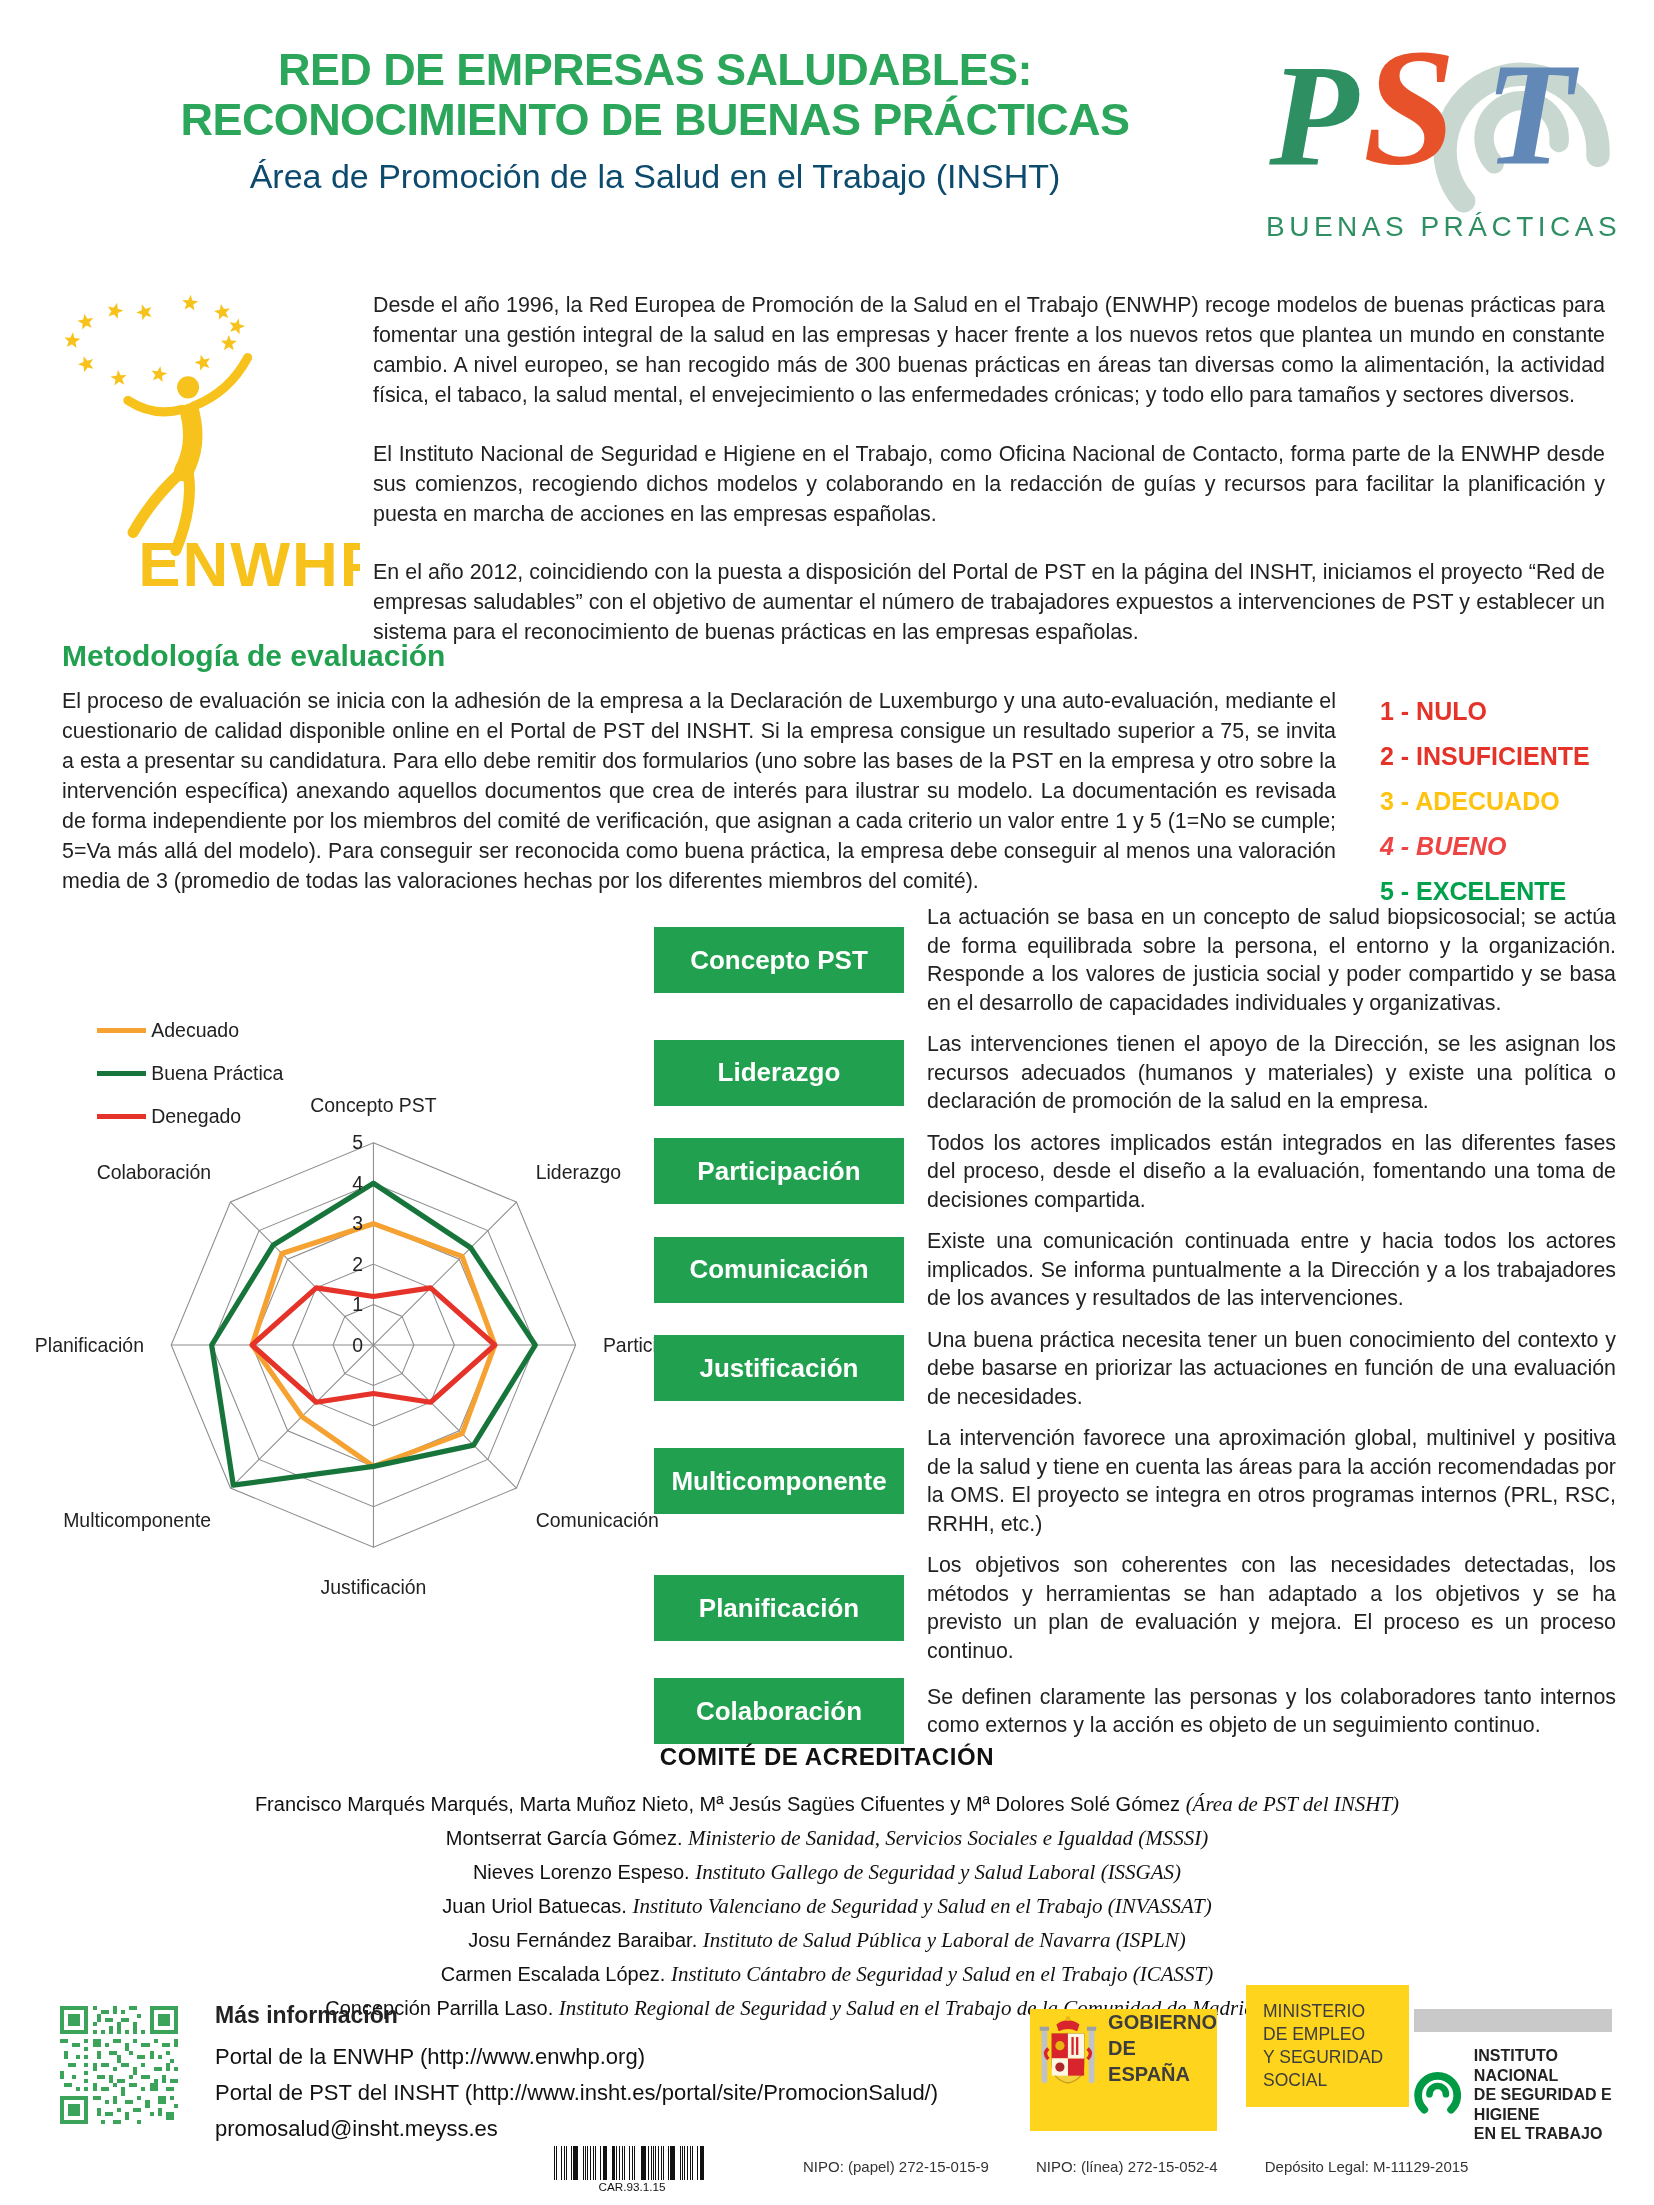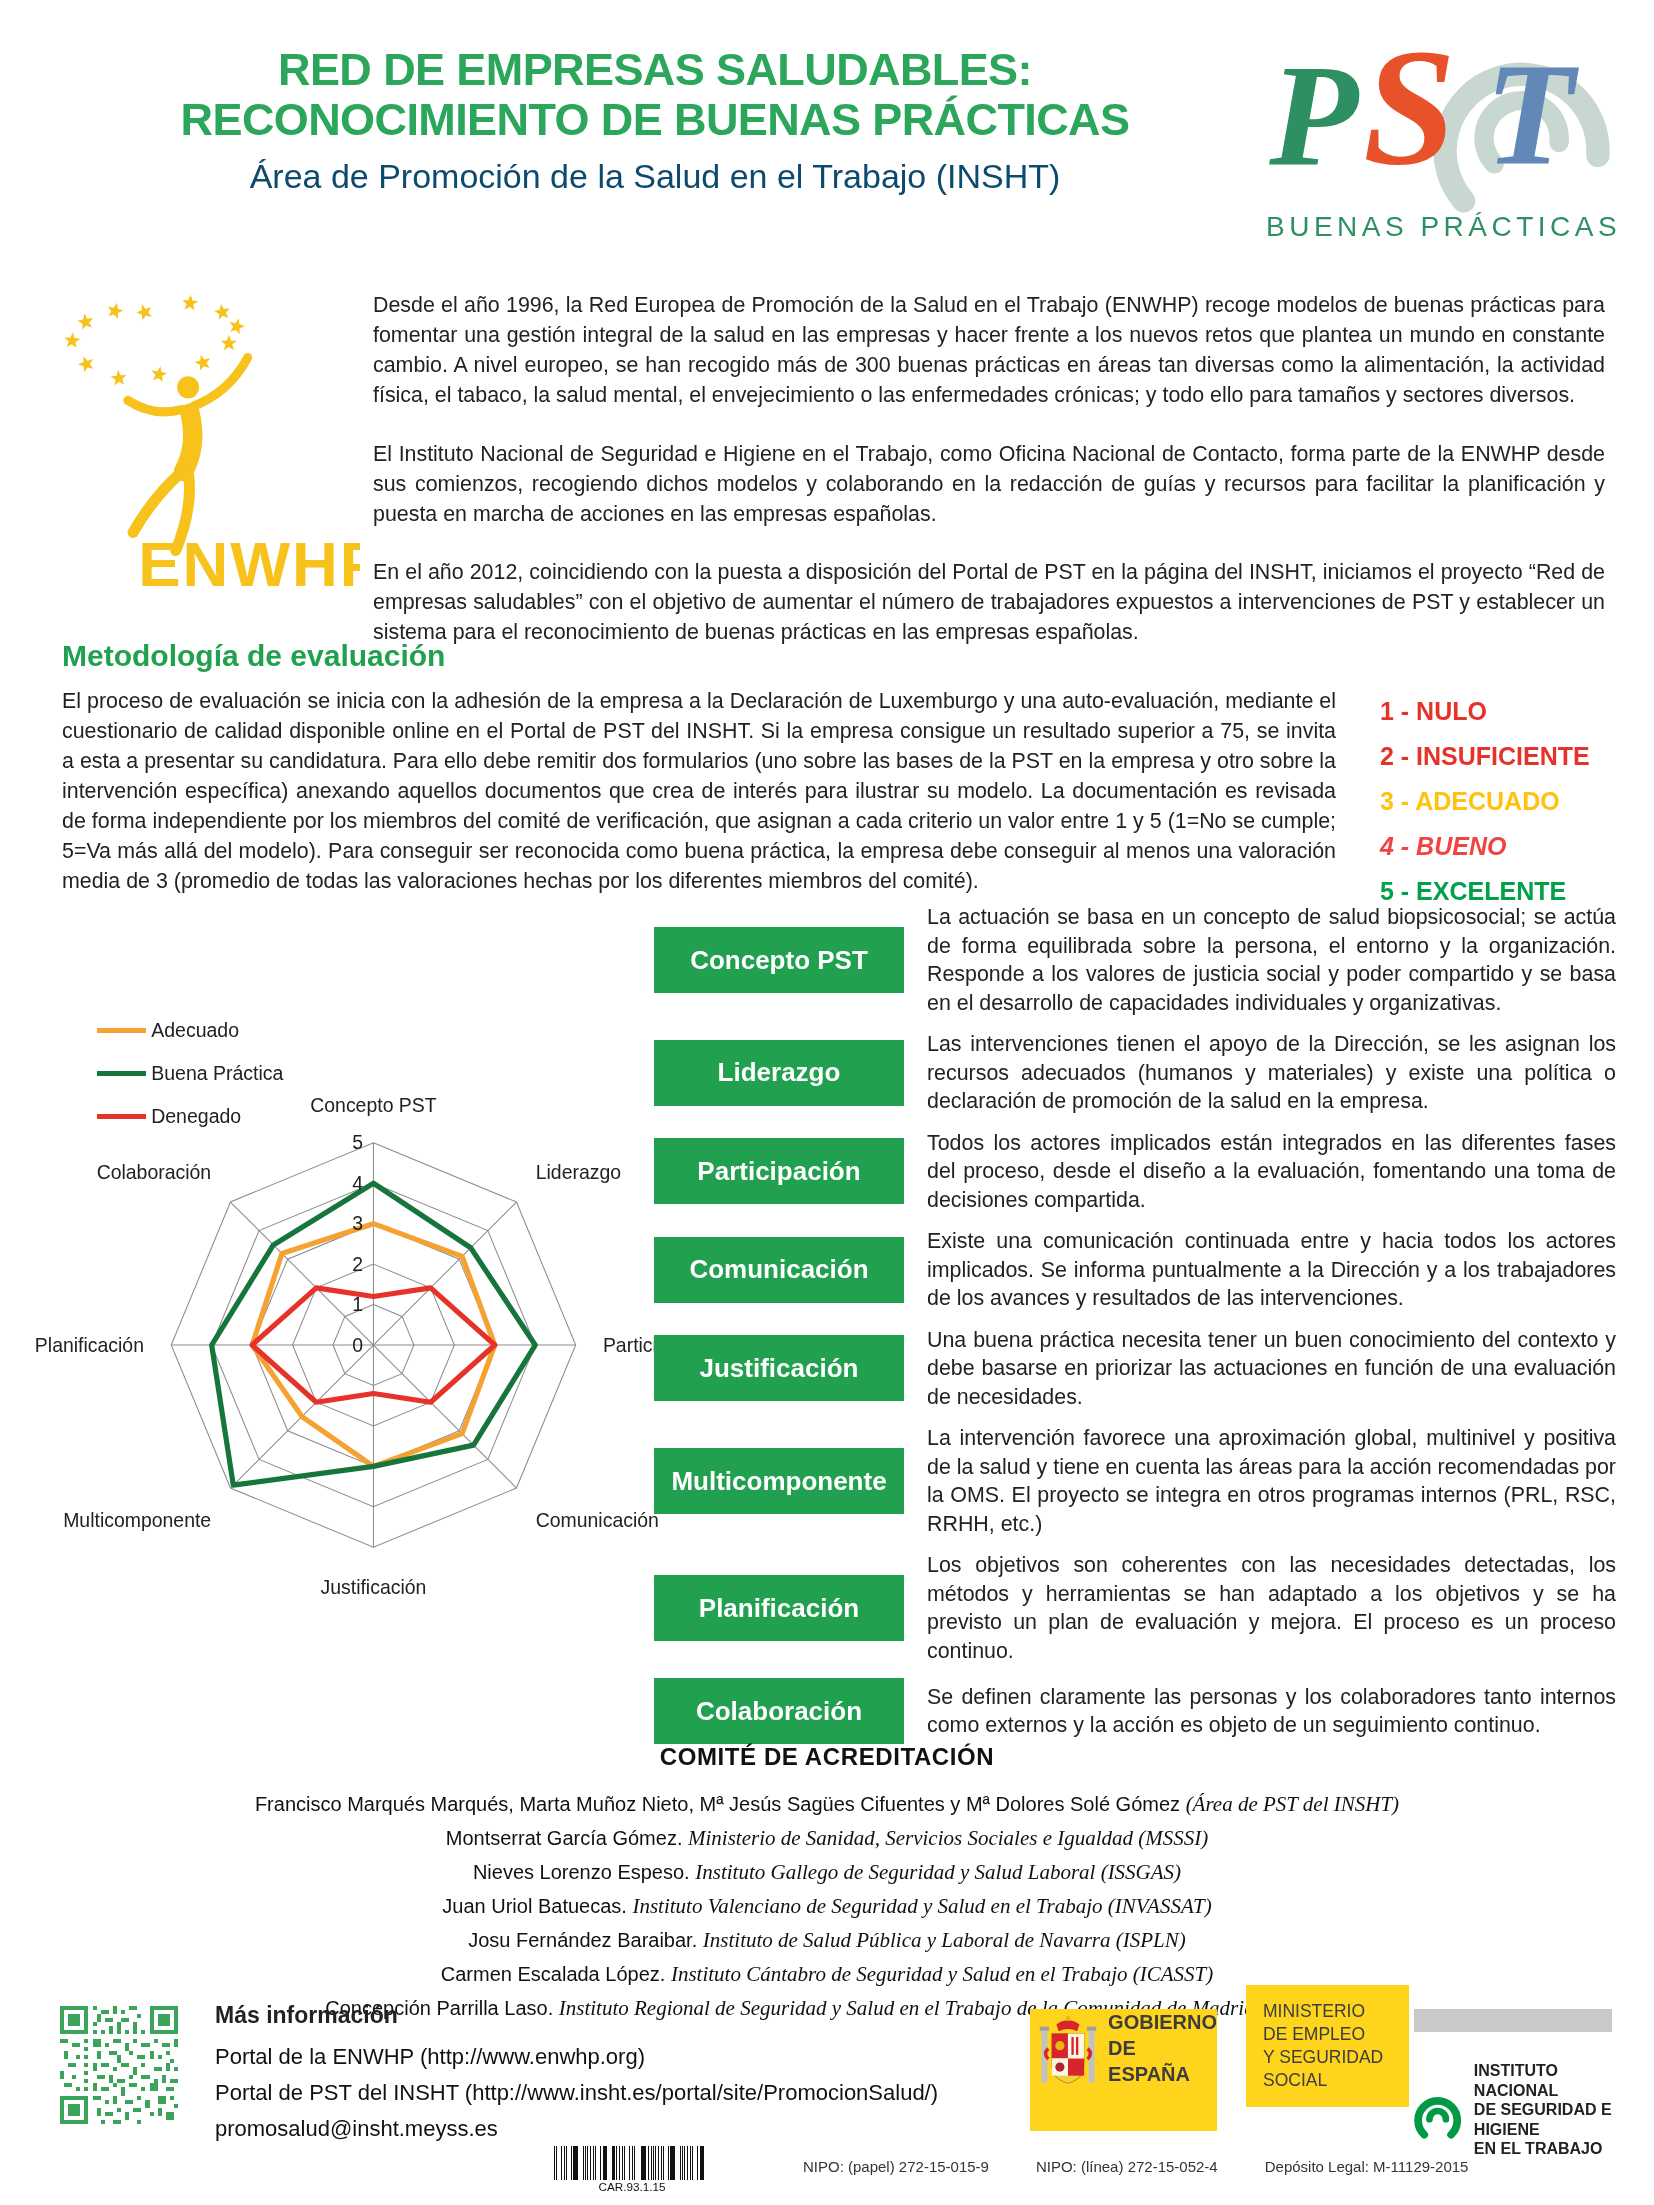--- a/index.html
+++ b/index.html
@@ -51,21 +51,21 @@
   #moreinfo{left:215px;top:2002px;width:811px;}
   #moreinfo .mi-head{font-size:23px;font-weight:700;margin-bottom:10.4px;}
   #moreinfo .mi-link{font-size:22px;line-height:36px;color:#111;}
   .govbox{background:#FFD41C;height:122px;}
   #gob{left:1030px;top:2009px;width:187px;display:flex;align-items:flex-start;}
   #gob-text{margin-left:10.4px;font-size:20px;font-weight:700;color:#3d3d3d;line-height:26px;}
   #min{left:1246px;top:1985px;width:163px;display:flex;align-items:center;}
   #min-text{margin-left:17px;font-size:17.5px;color:#3d3d3d;line-height:23px;font-weight:400;}
   #insht{left:1414px;top:2009px;width:224px;}
   #insht-bar{width:198px;height:23px;background:#C9C9C9;}
-  #insht-body{display:flex;align-items:center;margin-top:29px;gap:6px;}
+  #insht-body{display:flex;margin-top:14px;gap:6px;}
   #insht-text{font-size:16px;font-weight:700;color:#222;line-height:19.5px;margin-left:6.5px;}
   #barcode-wrap{left:554px;top:2146px;width:156px;text-align:center;}
   #barcode{width:154px;height:34px;background:
      repeating-linear-gradient(90deg,#111 0 1.3px,#fff 1.3px 1.9px,#111 1.9px 3.2px,#fff 3.2px 3.9px,#111 3.9px 4.5px,#fff 4.5px 7.1px,#111 7.1px 7.8px,#fff 7.8px 9.7px);}
   #barcode-cap{font-size:11.7px;color:#111;}
   #nipo{left:803px;top:2158px;display:flex;gap:47px;font-size:15px;color:#333;white-space:nowrap;}
 </style>
 </head>
 <body>
 

